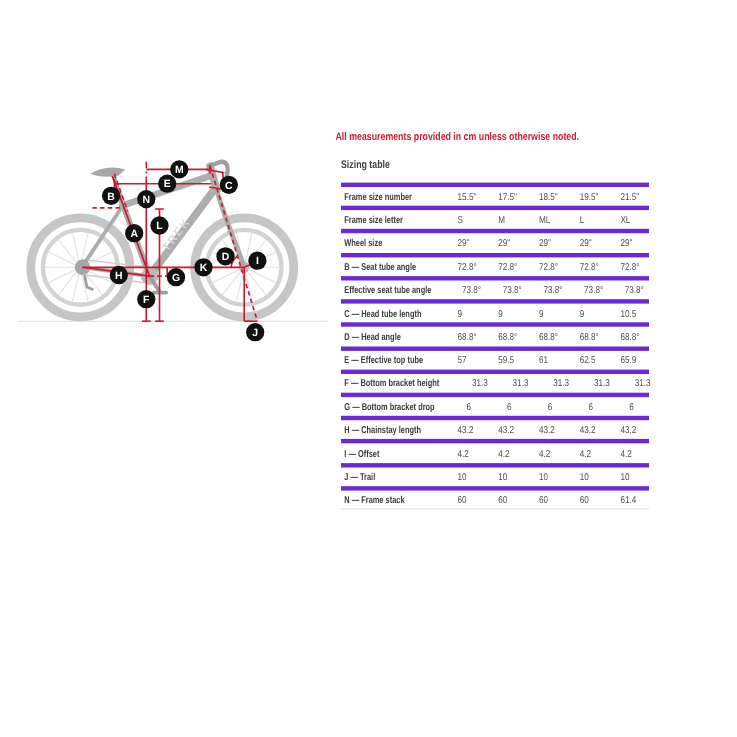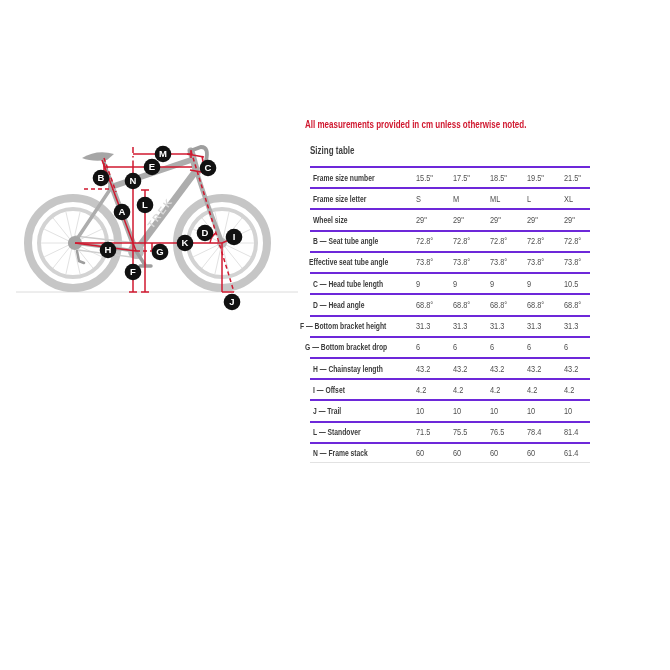--- a/index.html
+++ b/index.html
@@ -6,21 +6,21 @@
   .canvas{position:relative;width:670px;height:670px;background:#fff;overflow:hidden;
           font-family:"Liberation Sans",sans-serif;}
 
   
   .note{position:absolute;left:305px;top:119px;font:700 10px "Liberation Sans",sans-serif;
         color:var(--red);white-space:nowrap;transform:scaleX(.8);transform-origin:0 50%;}
   .sizing-title{position:absolute;left:310px;top:145px;font:700 10px "Liberation Sans",sans-serif;
         color:#3f3f3f;white-space:nowrap;transform:scaleX(.8);transform-origin:0 50%;}
   .rows{position:absolute;left:310px;top:166px;width:280px;}
   .row{display:flex;align-items:center;height:21.23px;box-sizing:border-box;
-       border-top:2px solid #6d28d9;justify-content:flex-end;}
+       border-top:4px solid #6d28d9;}
   .row:last-child{border-bottom:1px solid #e2e2e2;}
   .row .label{flex:0 0 106px;padding-left:4px;box-sizing:border-box;
        font:700 9px "Liberation Sans",sans-serif;color:#3b3b3b;white-space:nowrap;
        transform:scaleX(.75);transform-origin:0 50%;}
   .row .val{flex:0 0 37px;font:400 9px "Liberation Sans",sans-serif;color:#4f4f4f;
        white-space:nowrap;transform:scaleX(.82);transform-origin:0 50%;}
   .row .val:last-child{flex:0 0 26px;}
 
   
   .diagram{position:absolute;left:0;top:128px;width:300px;height:192px;}
@@ -228,20 +228,28 @@
         </div>
         <div class="row">
           <span class="label">D — Head angle</span>
           <span class="val">68.8°</span>
           <span class="val">68.8°</span>
           <span class="val">68.8°</span>
           <span class="val">68.8°</span>
           <span class="val">68.8°</span>
         </div>
         <div class="row">
+          <span class="label">E — Effective top tube</span>
+          <span class="val">57</span>
+          <span class="val">59.5</span>
+          <span class="val">61</span>
+          <span class="val">62.5</span>
+          <span class="val">65.9</span>
+        </div>
+        <div class="row">
           <span class="label">F — Bottom bracket height</span>
           <span class="val">31.3</span>
           <span class="val">31.3</span>
           <span class="val">31.3</span>
           <span class="val">31.3</span>
           <span class="val">31.3</span>
         </div>
         <div class="row">
           <span class="label">G — Bottom bracket drop</span>
           <span class="val">6</span>
@@ -266,28 +274,20 @@
           <span class="val">4.2</span>
           <span class="val">4.2</span>
         </div>
         <div class="row">
           <span class="label">J — Trail</span>
           <span class="val">10</span>
           <span class="val">10</span>
           <span class="val">10</span>
           <span class="val">10</span>
           <span class="val">10</span>
-        </div>
-        <div class="row">
-          <span class="label">L — Standover</span>
-          <span class="val">71.5</span>
-          <span class="val">75.5</span>
-          <span class="val">76.5</span>
-          <span class="val">78.4</span>
-          <span class="val">81.4</span>
         </div>
         <div class="row">
           <span class="label">N — Frame stack</span>
           <span class="val">60</span>
           <span class="val">60</span>
           <span class="val">60</span>
           <span class="val">60</span>
           <span class="val">61.4</span>
         </div>
       </div>

